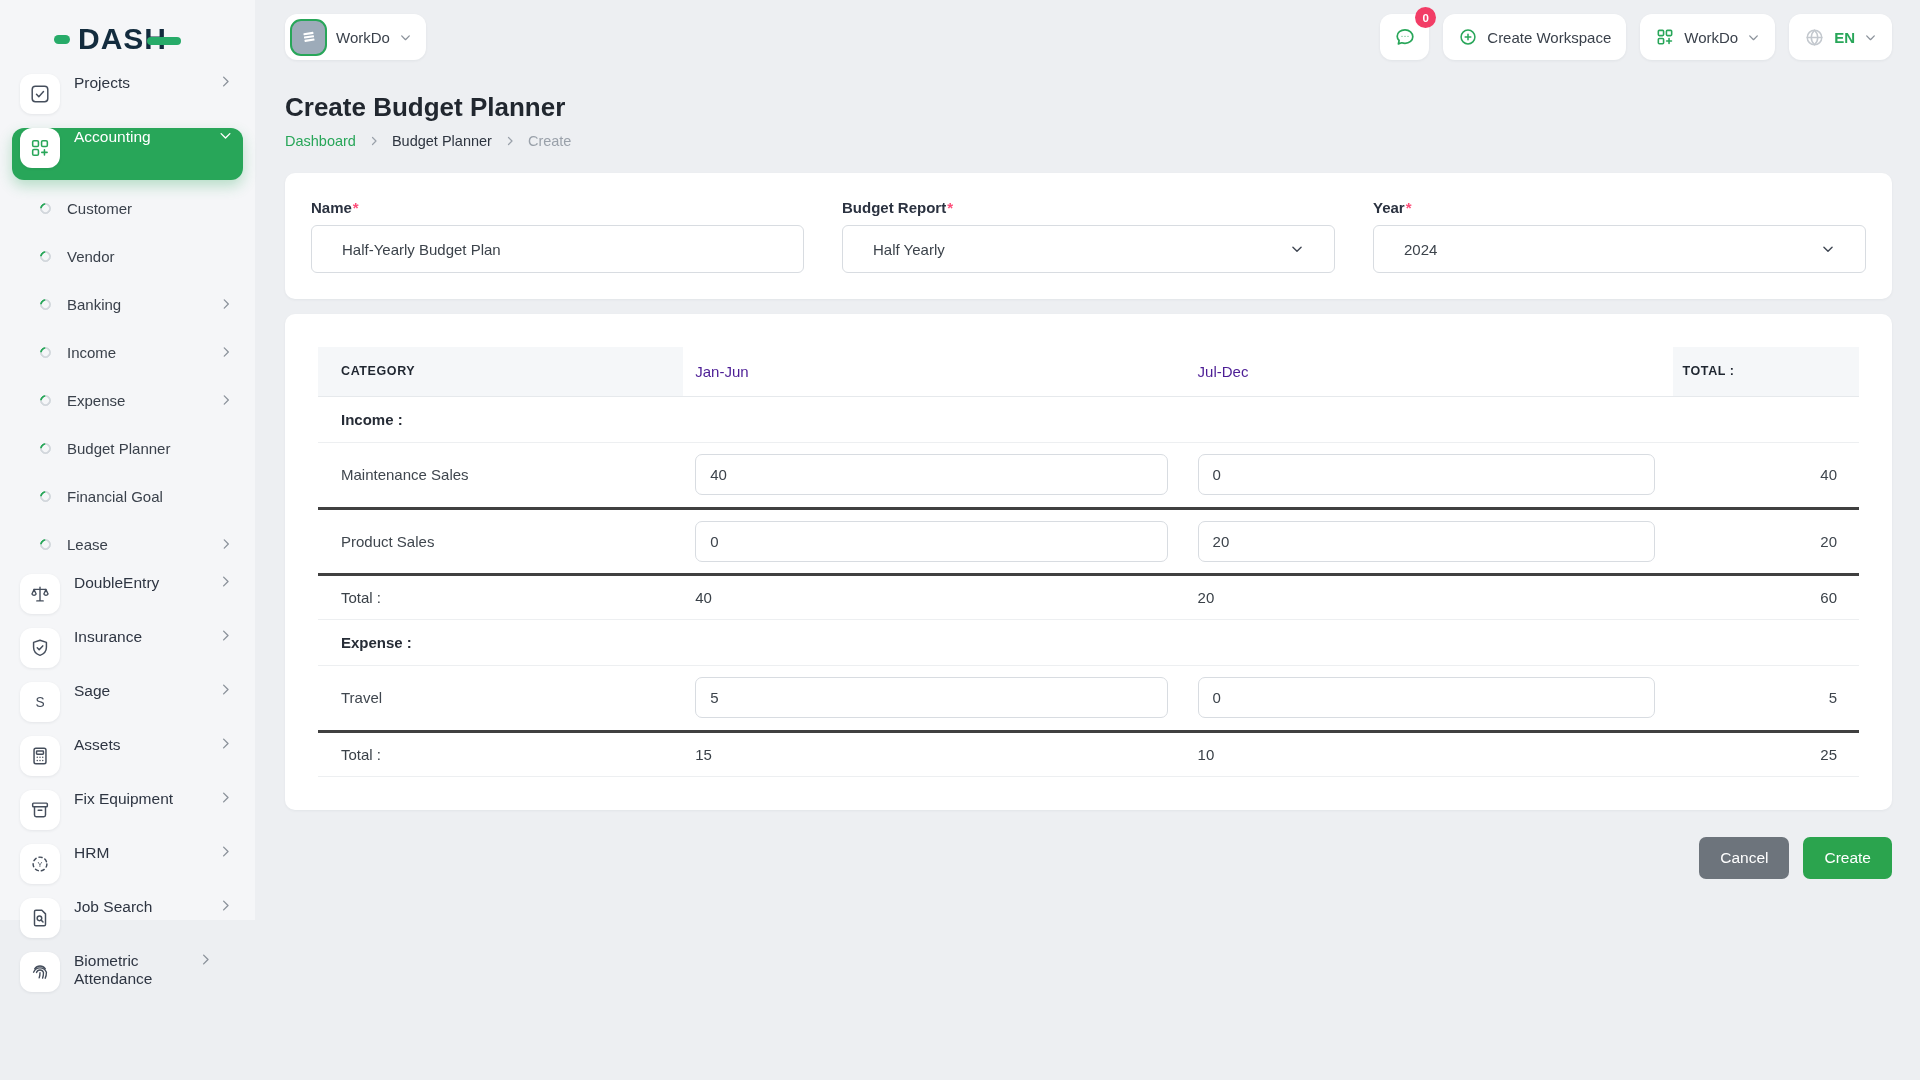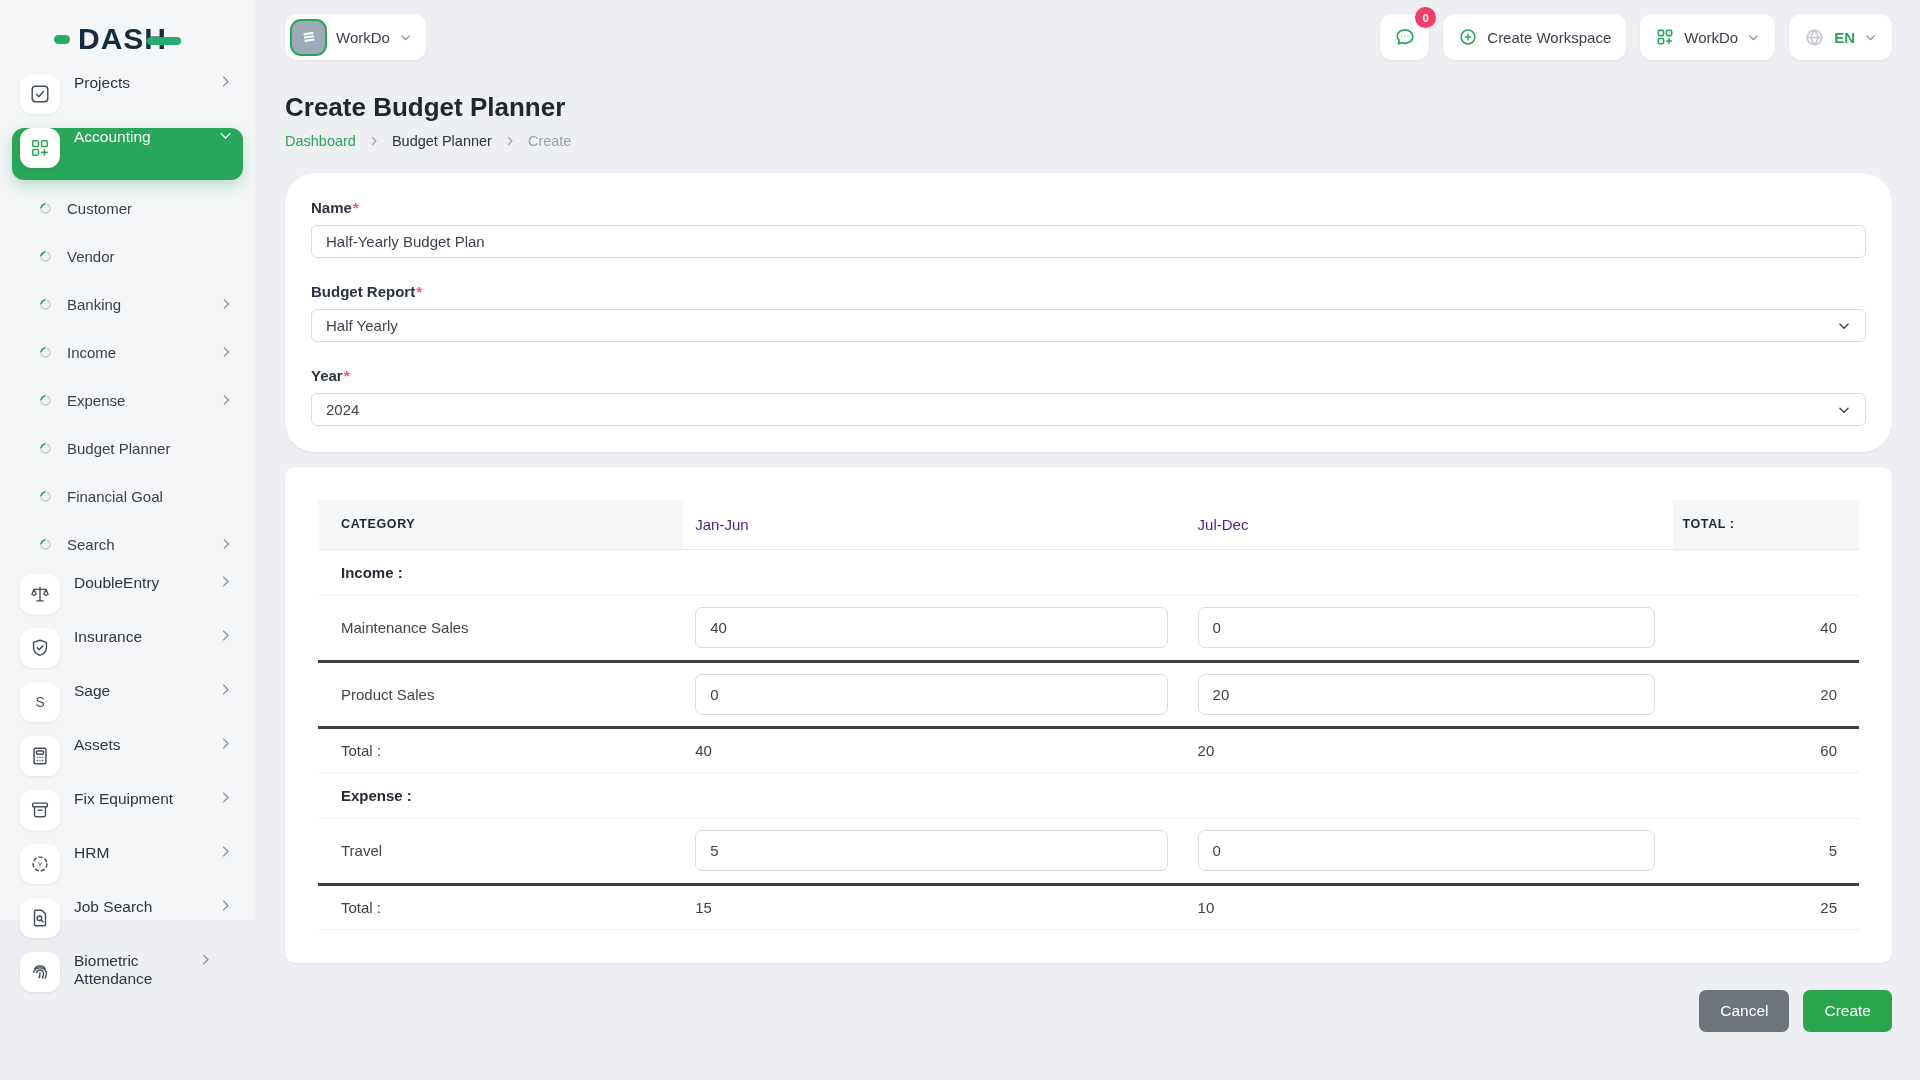--- a/index.html
+++ b/index.html
@@ -69,26 +69,26 @@
   .lang-label { color:#28a659; font-weight:600; }
 
   .page-title { margin-top:32px; font-size:26px; font-weight:600; color:#21272f; }
   .breadcrumb { display:flex; align-items:center; gap:12px; margin-top:10px; font-size:14.5px; }
   .crumb-link { color:#28a659; text-decoration:none; cursor:pointer; }
   .crumb-mid { color:#2e3540; cursor:pointer; }
   .crumb-current { color:#9aa1aa; }
   .crumb-sep { color:#9aa1aa; }
 
   .card { background:#ffffff; border-radius:10px; box-shadow:0 1px 3px rgba(25,35,50,.05); }
-  .form-card { margin-top:24px; padding:26px; display:grid; grid-template-columns:1fr; gap:25px;border-radius:30px; }
+  .form-card { margin-top:24px; padding:26px; display:grid; grid-template-columns:1fr 1fr 1fr; gap:38px; }
   .field-label { font-size:15px; font-weight:700; color:#2b3240; margin-bottom:9px; display:block; }
   .req { color:#fd4d79; margin-left:1px; }
   .text-input, .select {
-    width:100%; height:33px; border:1px solid #d8dce1; border-radius:6px; background:#fff;
-    font-size:15px; color:#3c434b; padding:0 14px; outline:none;
+    width:100%; height:48px; border:1px solid #d8dce1; border-radius:6px; background:#fff;
+    font-size:15px; color:#3c434b; padding:0 30px; outline:none;
     font-family:"Liberation Sans","DejaVu Sans",sans-serif;
   }
   .select { display:flex; align-items:center; justify-content:space-between; cursor:pointer; }
 
   .table-card { margin-top:15px; padding:33px; }
   table { width:100%; border-collapse:collapse; table-layout:fixed; }
   col.c1 { width:23.7%; } col.c2 { width:32.6%; } col.c3 { width:31.6%; } col.c4 { width:12.1%; }
   th, td { text-align:left; vertical-align:middle; }
   thead th { height:49px; font-size:15px; font-weight:400; color:#4c1d95; padding:0 12px; border-bottom:1px solid #e6e9ec; }
   th.shaded { background:#f5f7f9; font-size:12.5px; font-weight:700; letter-spacing:.6px; color:#1f2630; }
@@ -192,21 +192,21 @@
     <li>
       <span class="bullet"></span>
       <span class="sub-label">Budget Planner</span>
     </li>
     <li>
       <span class="bullet"></span>
       <span class="sub-label">Financial Goal</span>
     </li>
     <li>
       <span class="bullet"></span>
-      <span class="sub-label">Search</span>
+      <span class="sub-label">Lease</span>
       <span class="nav-chevron">
         <svg width="14" height="14" viewBox="0 0 24 24" fill="none" stroke="currentColor" stroke-width="2.2" stroke-linecap="round" stroke-linejoin="round">
             <path d="M9 5l7 7-7 7"></path>
           </svg>
       </span>
     </li>
   </ul>
 
   <div class="nav-item">
     <span class="icon-tile">

